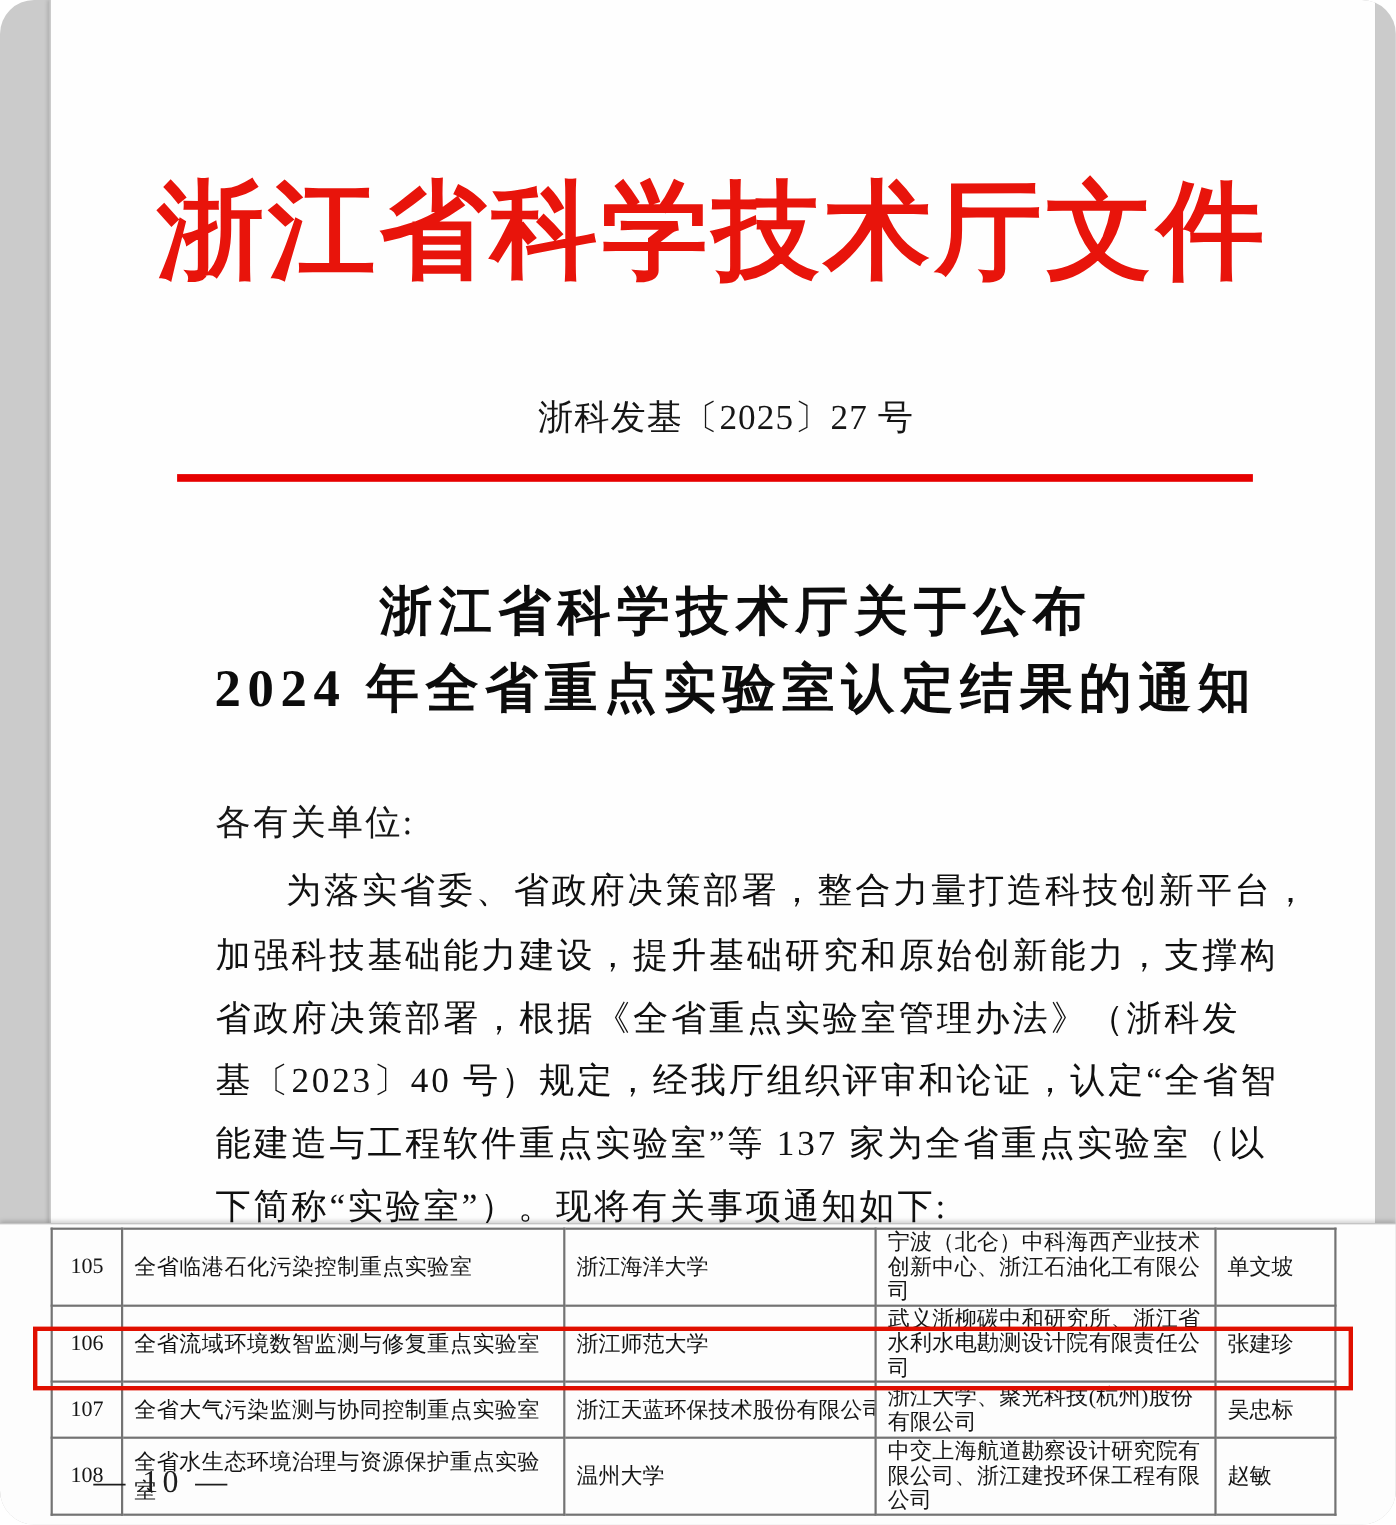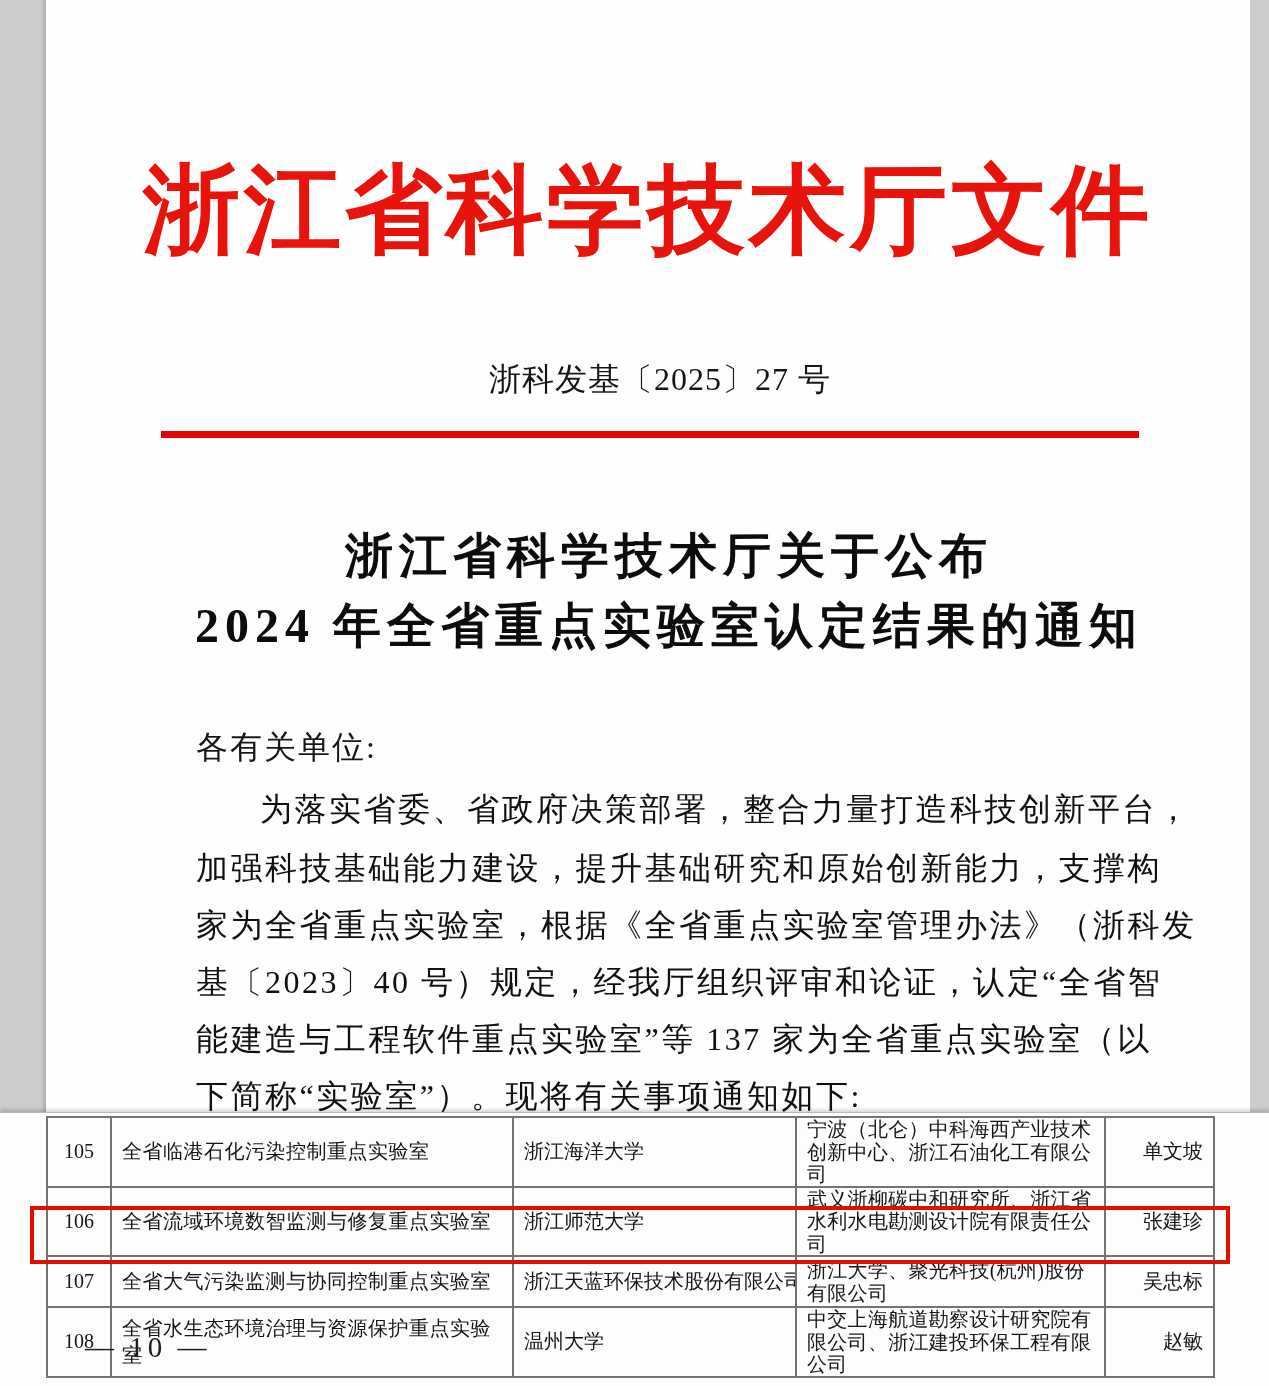--- a/index.html
+++ b/index.html
@@ -3,20 +3,21 @@
 <meta charset="utf-8">
 <style>
   html,body{margin:0;padding:0;}
   .screen{
     position:relative;
     width:1269px;height:1386px;
     background:#cbcbcb;
     overflow:hidden;
     font-family:"Liberation Serif","DejaVu Serif",serif;
     color:#161616;
+    border-radius:31px;
   }
   
   .page-1{
     position:absolute;left:45px;top:0;
     width:1204px;height:1113px;
     background:#fefefe;
     border-left:1px solid #a9a9a9;
     box-shadow:-2px 0 3px rgba(0,0,0,0.12);
   }
   .doc-header{
@@ -83,21 +84,21 @@
     font-size:20px;
     color:#151515;
     vertical-align:middle;
     padding:0 10px;
     overflow:hidden;
   }
   td.c-num{text-align:center;padding:0 2px;}
   td.c-lab{letter-spacing:0.5px;}
   td.c-inst{font-size:19px;white-space:nowrap;}
   td.c-partner{font-size:19px;line-height:22.5px;padding:2px 8px;letter-spacing:0.3px;}
-  td.c-dir{text-align:right;padding:0 4px;margin-left:28px;}
+  td.c-dir{text-align:left;padding:0 4px;margin-left:28px;}
   tr.r0{height:50px;}
   tr.r1{height:46px;}
   tr.r2{height:51px;}
   tr.r3{height:48px;}
   
   .highlight-box{
     position:absolute;left:30px;top:1206px;
     width:1200px;height:58px;
     box-sizing:border-box;
     border:4px solid #e00f00;
@@ -126,21 +127,21 @@
 
     <div class="notice-title l1">浙江省科学技术厅关于公布</div>
 
     <div class="notice-title l2">2024 年全省重点实验室认定结果的通知</div>
 
     <div class="salutation">各有关单位:</div>
 
     <div class="body-par">
       <div class="body-line indent">为落实省委、省政府决策部署，整合力量打造科技创新平台，</div>
       <div class="body-line">加强科技基础能力建设，提升基础研究和原始创新能力，支撑构</div>
-      <div class="body-line">家为全省重点实验室，根据《全省重点实验室管理办法》（浙科发</div>
+      <div class="body-line">省政府决策部署，根据《全省重点实验室管理办法》（浙科发</div>
       <div class="body-line">基〔2023〕40 号）规定，经我厅组织评审和论证，认定“全省智</div>
       <div class="body-line">能建造与工程软件重点实验室”等 137 家为全省重点实验室（以</div>
       <div class="body-line">下简称“实验室”）。现将有关事项通知如下:</div>
     </div>
   </div>
 
   <div class="page-2">
     <table class="labs">
       <colgroup>
         <col style="width:64px">

